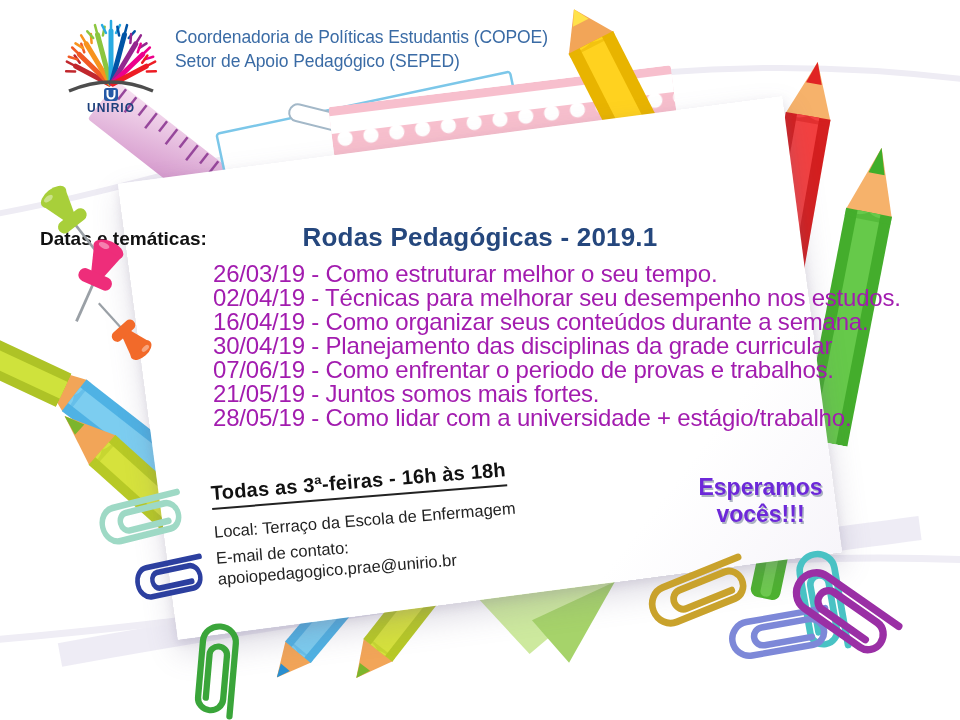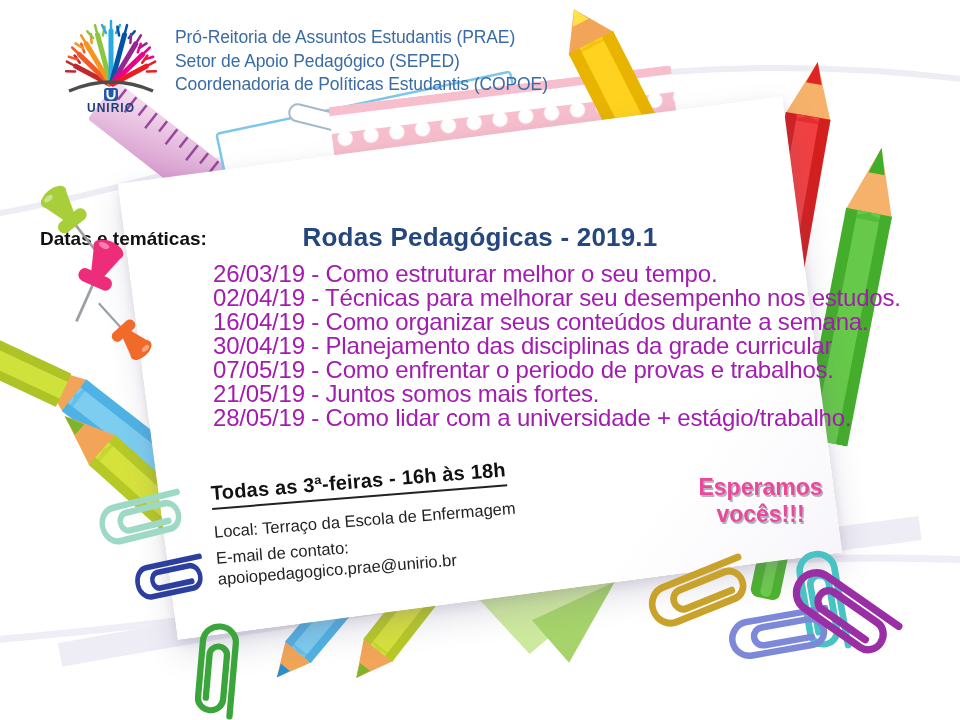--- a/index.html
+++ b/index.html
@@ -43,21 +43,21 @@
   }
   .schedule {
     display:inline-block; font-size:20px; font-weight:bold; color:#111;
     border-bottom:2.5px solid #222; padding-bottom:3px; letter-spacing:0.2px;
   }
   .location { margin-top:13px; font-size:16.5px; color:#222; }
   .email-label { margin-top:7px; font-size:16.5px; color:#222; }
   .email { margin-top:2px; font-size:16.5px; color:#222; }
   .cta {
     position:absolute; left:683px; top:474px; width:155px; text-align:center;
-    font-size:23px; line-height:27px; font-weight:bold; color:#ec4899;
+    font-size:23px; line-height:27px; font-weight:bold; color:#6d28d9;
     text-shadow:1.5px 1.5px 0 rgba(25,45,85,.35);
   }
 
   
   .header-text {
     position:absolute; left:175px; top:26px; z-index:4;
     font-size:17.5px; line-height:23.5px; color:#3a6ba5; letter-spacing:-0.1px;
   }
   .logo { position:absolute; left:55px; top:10px; width:112px; height:104px; z-index:4; }
 
@@ -213,21 +213,21 @@
   <div class="paper"></div>
 
   <div class="content">
     <div class="title">Rodas Pedagógicas - 2019.1</div>
     <div class="subtitle">Datas e temáticas:</div>
     <ul class="sessions">
       <li>26/03/19 - Como estruturar melhor o seu tempo.</li>
       <li>02/04/19 - Técnicas para melhorar seu desempenho nos estudos.</li>
       <li>16/04/19 - Como organizar seus conteúdos durante a semana.</li>
       <li>30/04/19 - Planejamento das disciplinas da grade curricular</li>
-      <li>07/05/19 - Como enfrentar o periodo de provas e trabalhos.</li>
+      <li>07/06/19 - Como enfrentar o periodo de provas e trabalhos.</li>
       <li>21/05/19 - Juntos somos mais fortes.</li>
       <li>28/05/19 - Como lidar com a universidade + estágio/trabalho.</li>
     </ul>
     <div class="schedule-block">
       <span class="schedule">Todas as 3ª-feiras - 16h às 18h</span>
       <div class="location">Local: Terraço da Escola de Enfermagem</div>
       <div class="email-label">E-mail de contato:</div>
       <div class="email">apoiopedagogico.prae@unirio.br</div>
     </div>
     <div class="cta">Esperamos vocês!!!</div>
@@ -304,18 +304,17 @@
           <path d="M51,36 l-4,-8 M56,33 v-9 M61,36 l4,-8" stroke="#ed1c24" stroke-width="2.5" fill="none"></path>
         </g>
     </g>
     <path d="M14,80 Q56,62 98,80" fill="none" stroke="#4d4d4d" stroke-width="3.5"></path>
     <rect x="49" y="77" width="14" height="13" rx="3" fill="#2458a6"></rect>
     <path d="M52.5,79 v5 a3.5,3.5 0 0 0 7,0 v-5" fill="none" stroke="#ffffff" stroke-width="2"></path>
     <text x="56" y="101" text-anchor="middle" font-family="Liberation Sans, sans-serif" font-size="12" font-weight="bold" letter-spacing="1" fill="#1c3f7b">UNIRIO</text>
   </svg>
 
   <div class="header-text">
-    <div>Pró-Reitoria de Assuntos Estudantis (PRAE)</div>
+    <div>Coordenadoria de Políticas Estudantis (COPOE)</div>
     <div>Setor de Apoio Pedagógico (SEPED)</div>
-    <div>Coordenadoria de Políticas Estudantis (COPOE)</div>
   </div>
 
 </div>
 
 </body></html>

